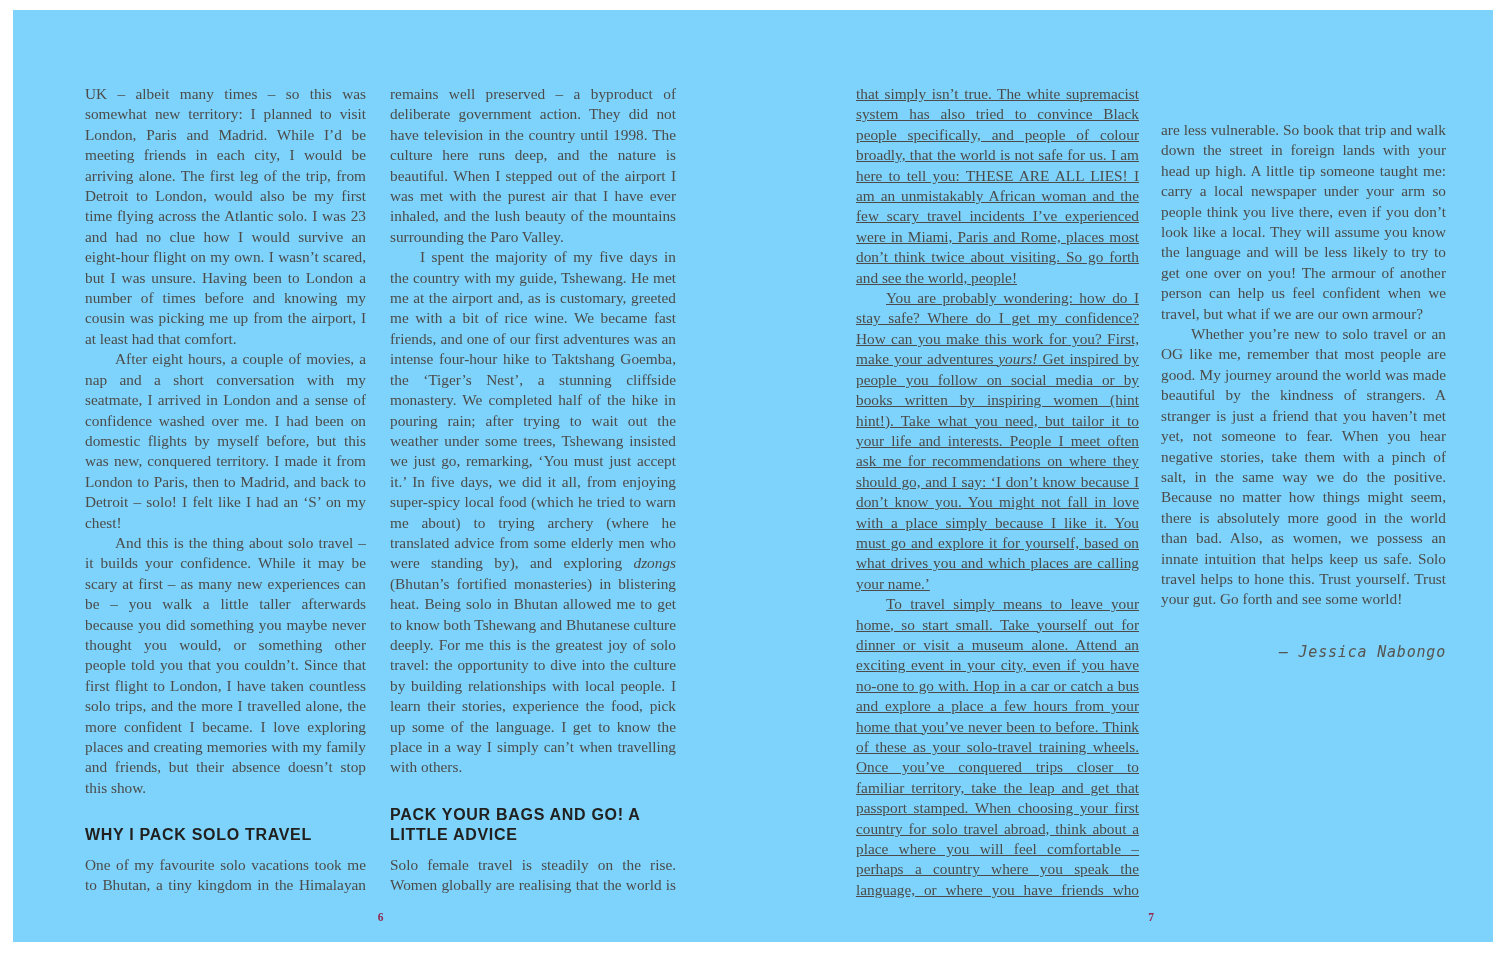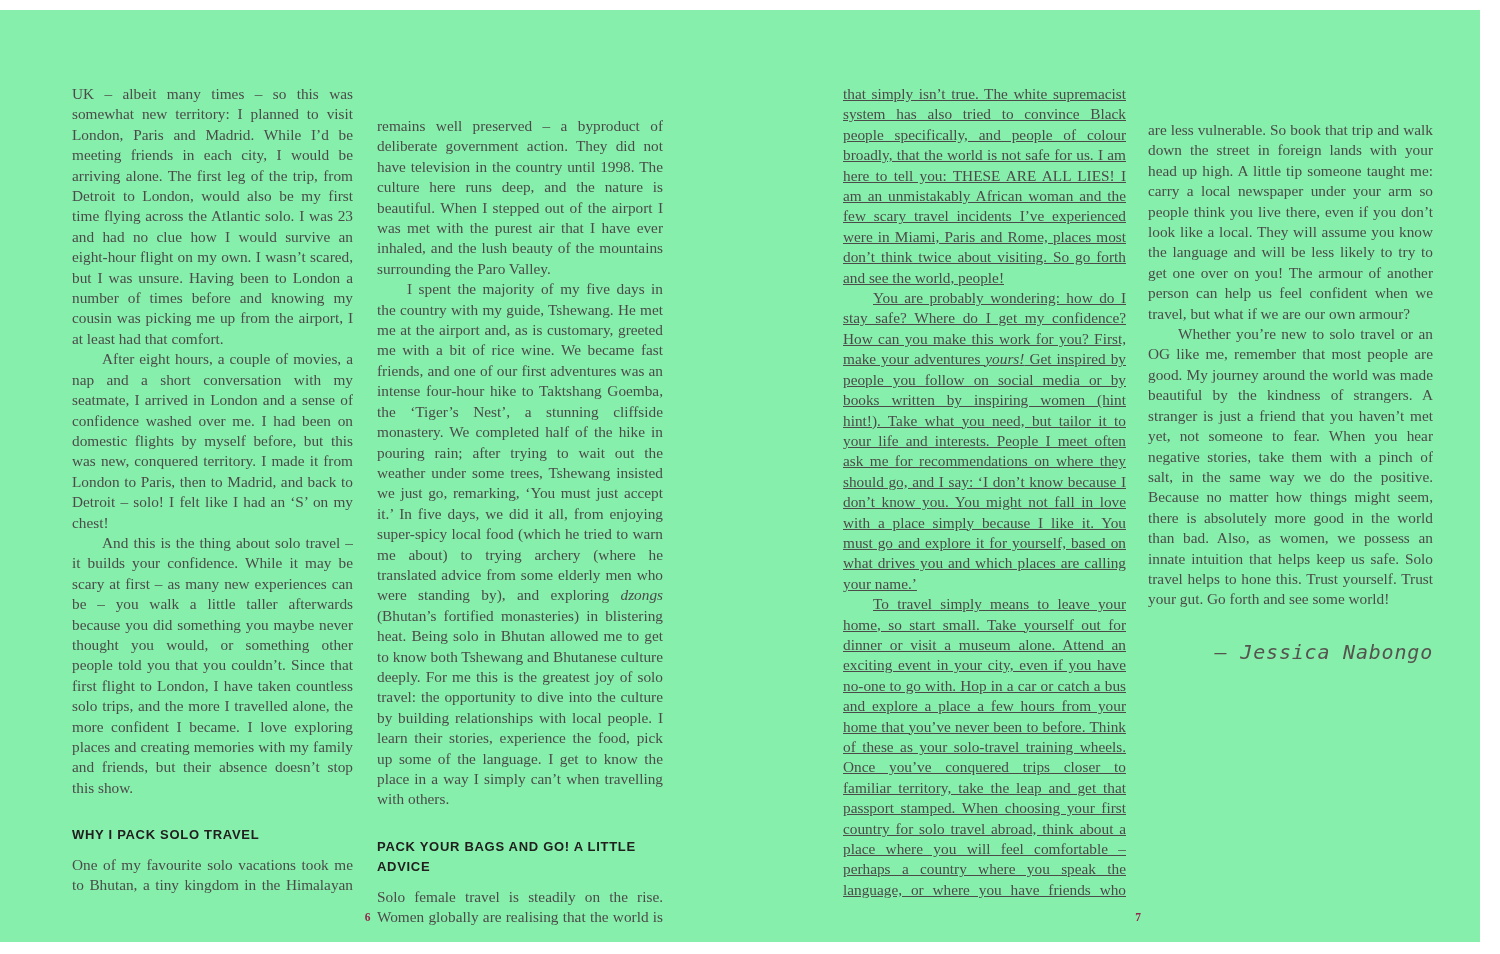--- a/index.html
+++ b/index.html
@@ -10,25 +10,25 @@
   }
   body {
     width: 1500px;
     height: 954px;
     position: relative;
     font-family: "Liberation Serif", serif;
     overflow: hidden;
   }
   .page-spread {
     position: absolute;
-    left: 0;
+    left: 13px;
     top: 10px;
     width: 1480px;
     height: 932px;
-    background: #86efac;
+    background: #7dd3fc;
   }
   .col {
     position: absolute;
     top: 74px;
     height: 814px;
     overflow: hidden;
     font-size: 15.3px;
     line-height: 20.4px;
     color: #4c4b49;
     text-align: justify;
@@ -37,40 +37,40 @@
   .col p {
     margin: 0;
     padding: 0;
   }
   .col p.indent {
     text-indent: 30px;
   }
   .col .heading {
     font-family: "Liberation Sans", sans-serif;
     font-weight: 700;
-    font-size: 13px;
+    font-size: 16px;
     letter-spacing: 0.7px;
     color: #21201e;
     margin: 27px 0 9px 0;
     text-align: left;
   }
   .em {
     font-style: italic;
   }
   .signature {
     font-family: "DejaVu Sans Mono", monospace;
     font-style: italic;
-    font-size: 20px;
+    font-size: 15px;
     letter-spacing: 0.8px;
     color: #56544f;
     text-align: right;
     margin-top: 32px !important;
   }
   .col-1 { left: 72px;  width: 281px; }
-  .col-2 { left: 377px; width: 286px; margin-top: 32px; }
+  .col-2 { left: 377px; width: 286px; }
   .col-3 { left: 843px; width: 283px; text-decoration: underline; }
   .col-4 { left: 1148px; width: 285px; margin-top: 36px; }
   .pageno {
     position: absolute;
     top: 901px;
     font-family: "Liberation Serif", serif;
     font-weight: 700;
     font-size: 11.5px;
     color: #93274d;
     text-align: center;

